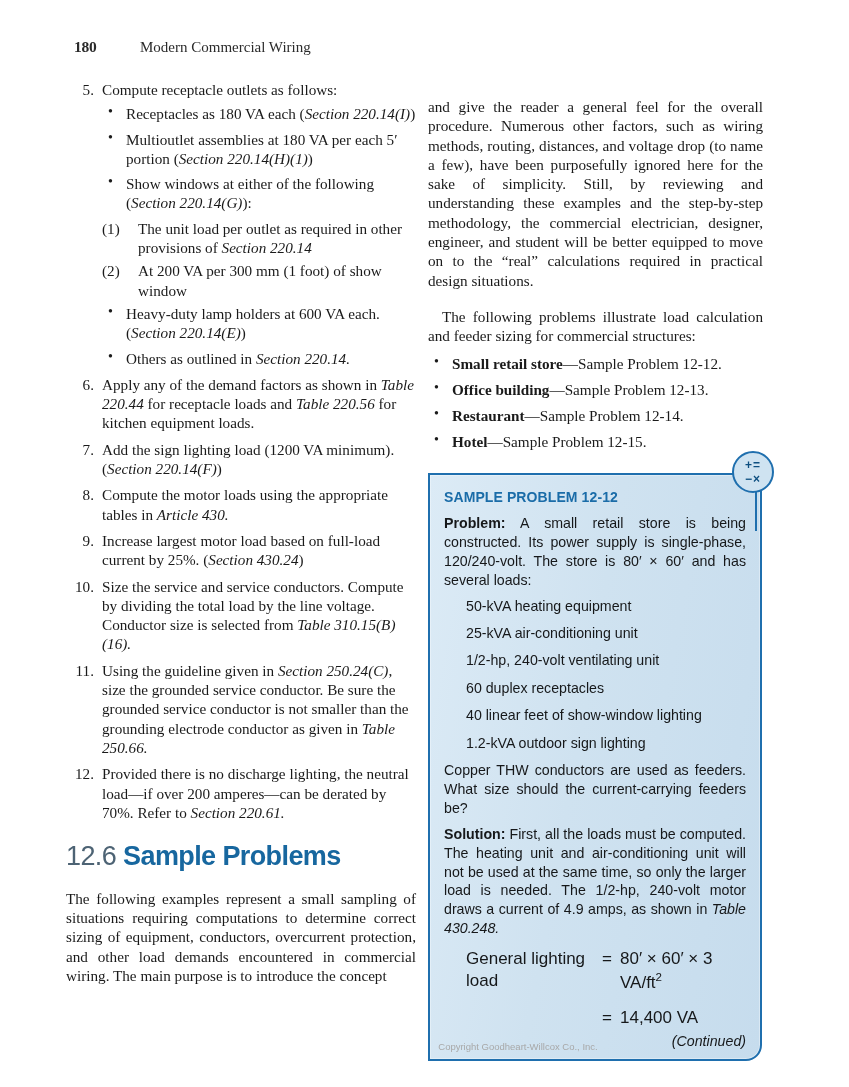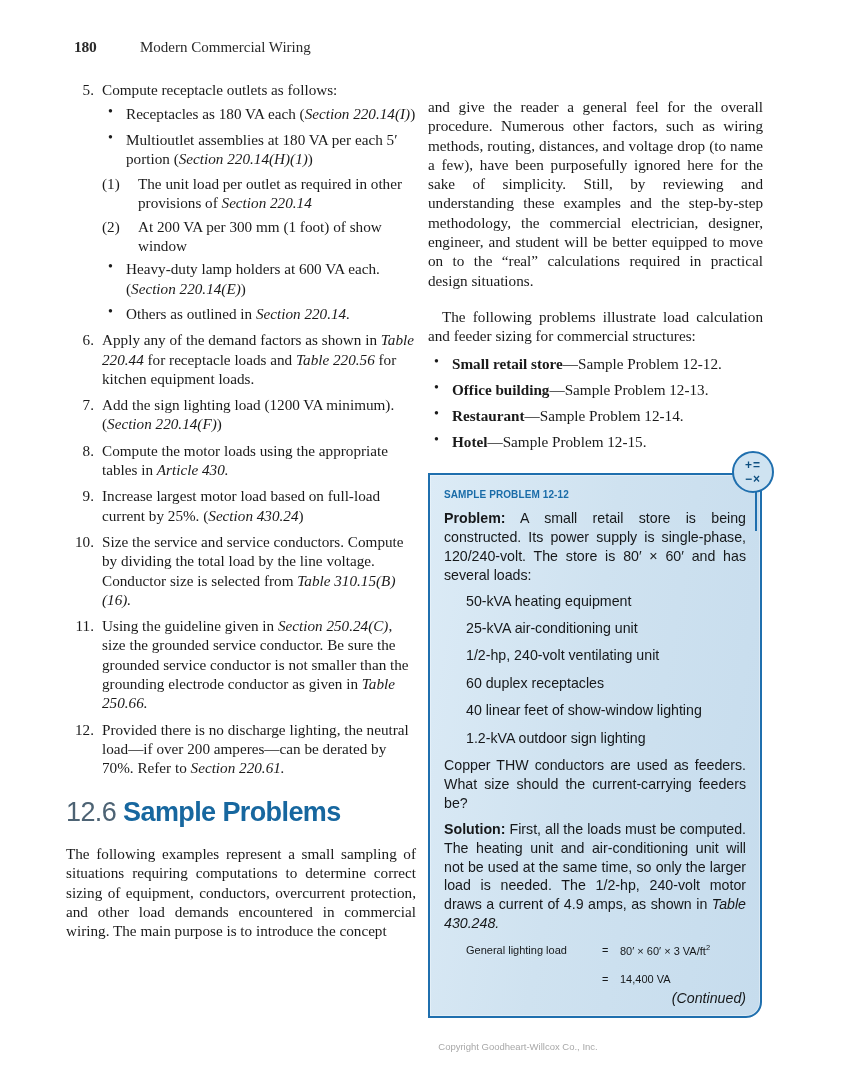--- a/index.html
+++ b/index.html
@@ -151,21 +151,21 @@
     box-sizing: border-box;
     border: 2px solid #1f6fae;
     border-radius: 0 0 16px 0;
     background: linear-gradient(100deg, #dcebf6 0%, #cfe2f0 45%, #c6dced 100%);
     padding: 14px 14px 10px 14px;
     font-family: "Liberation Sans", sans-serif;
     color: #16181a;
     box-shadow: inset 0 0 0 1px rgba(255,255,255,0.35);
   }
   .sample-title {
-    font-size: 10px;
+    font-size: 14px;
     font-weight: bold;
     color: #1a6ca8;
     letter-spacing: 0.1px;
     margin-bottom: 9px;
   }
   .sample-box p {
     margin: 0 0 7px 0;
     font-size: 14.2px;
     line-height: 1.33;
     text-align: justify;
@@ -177,21 +177,21 @@
     padding: 0 0 0 22px;
   }
   .loads li {
     font-size: 14.2px;
     line-height: 1.3;
     margin-bottom: 9px;
   }
   .calc-table {
     margin: 10px 0 0 22px;
     border-collapse: collapse;
-    font-size: 11px;
+    font-size: 17px;
   }
   .calc-table td {
     vertical-align: top;
     padding: 0 0 14px 0;
     line-height: 1.28;
   }
   .calc-table td.label { width: 128px; padding-right: 8px; }
   .calc-table td.eq    { width: 18px; }
   .calc-table tr.r2 td { padding-bottom: 2px; }
   .continued {
@@ -263,20 +263,21 @@
   </div>
 
   <div class="col col-left">
     <ol class="steps" id="steps-list">
         <li>
           <span class="num">5.</span>
           <span class="txt">Compute receptacle outlets as follows:</span>
           <ul class="bullets">
             <li>Receptacles as 180 VA each (<i>Section 220.14(I)</i>)</li>
             <li>Multioutlet assemblies at 180 VA per each 5′ portion (<i>Section 220.14(H)(1)</i>)</li>
+            <li>Show windows at either of the following (<i>Section 220.14(G)</i>):</li>
             <ol class="sublist">
               <li><span class="snum">(1)</span><span>The unit load per outlet as required in other provisions of <i>Section 220.14</i></span></li>
               <li><span class="snum">(2)</span><span>At 200 VA per 300 mm (1 foot) of show window</span></li>
             </ol>
             <li>Heavy-duty lamp holders at 600 VA each. (<i>Section 220.14(E)</i>)</li>
             <li>Others as outlined in <i>Section 220.14.</i></li>
           </ul>
         </li>
         <li>
           <span class="num">6.</span>

